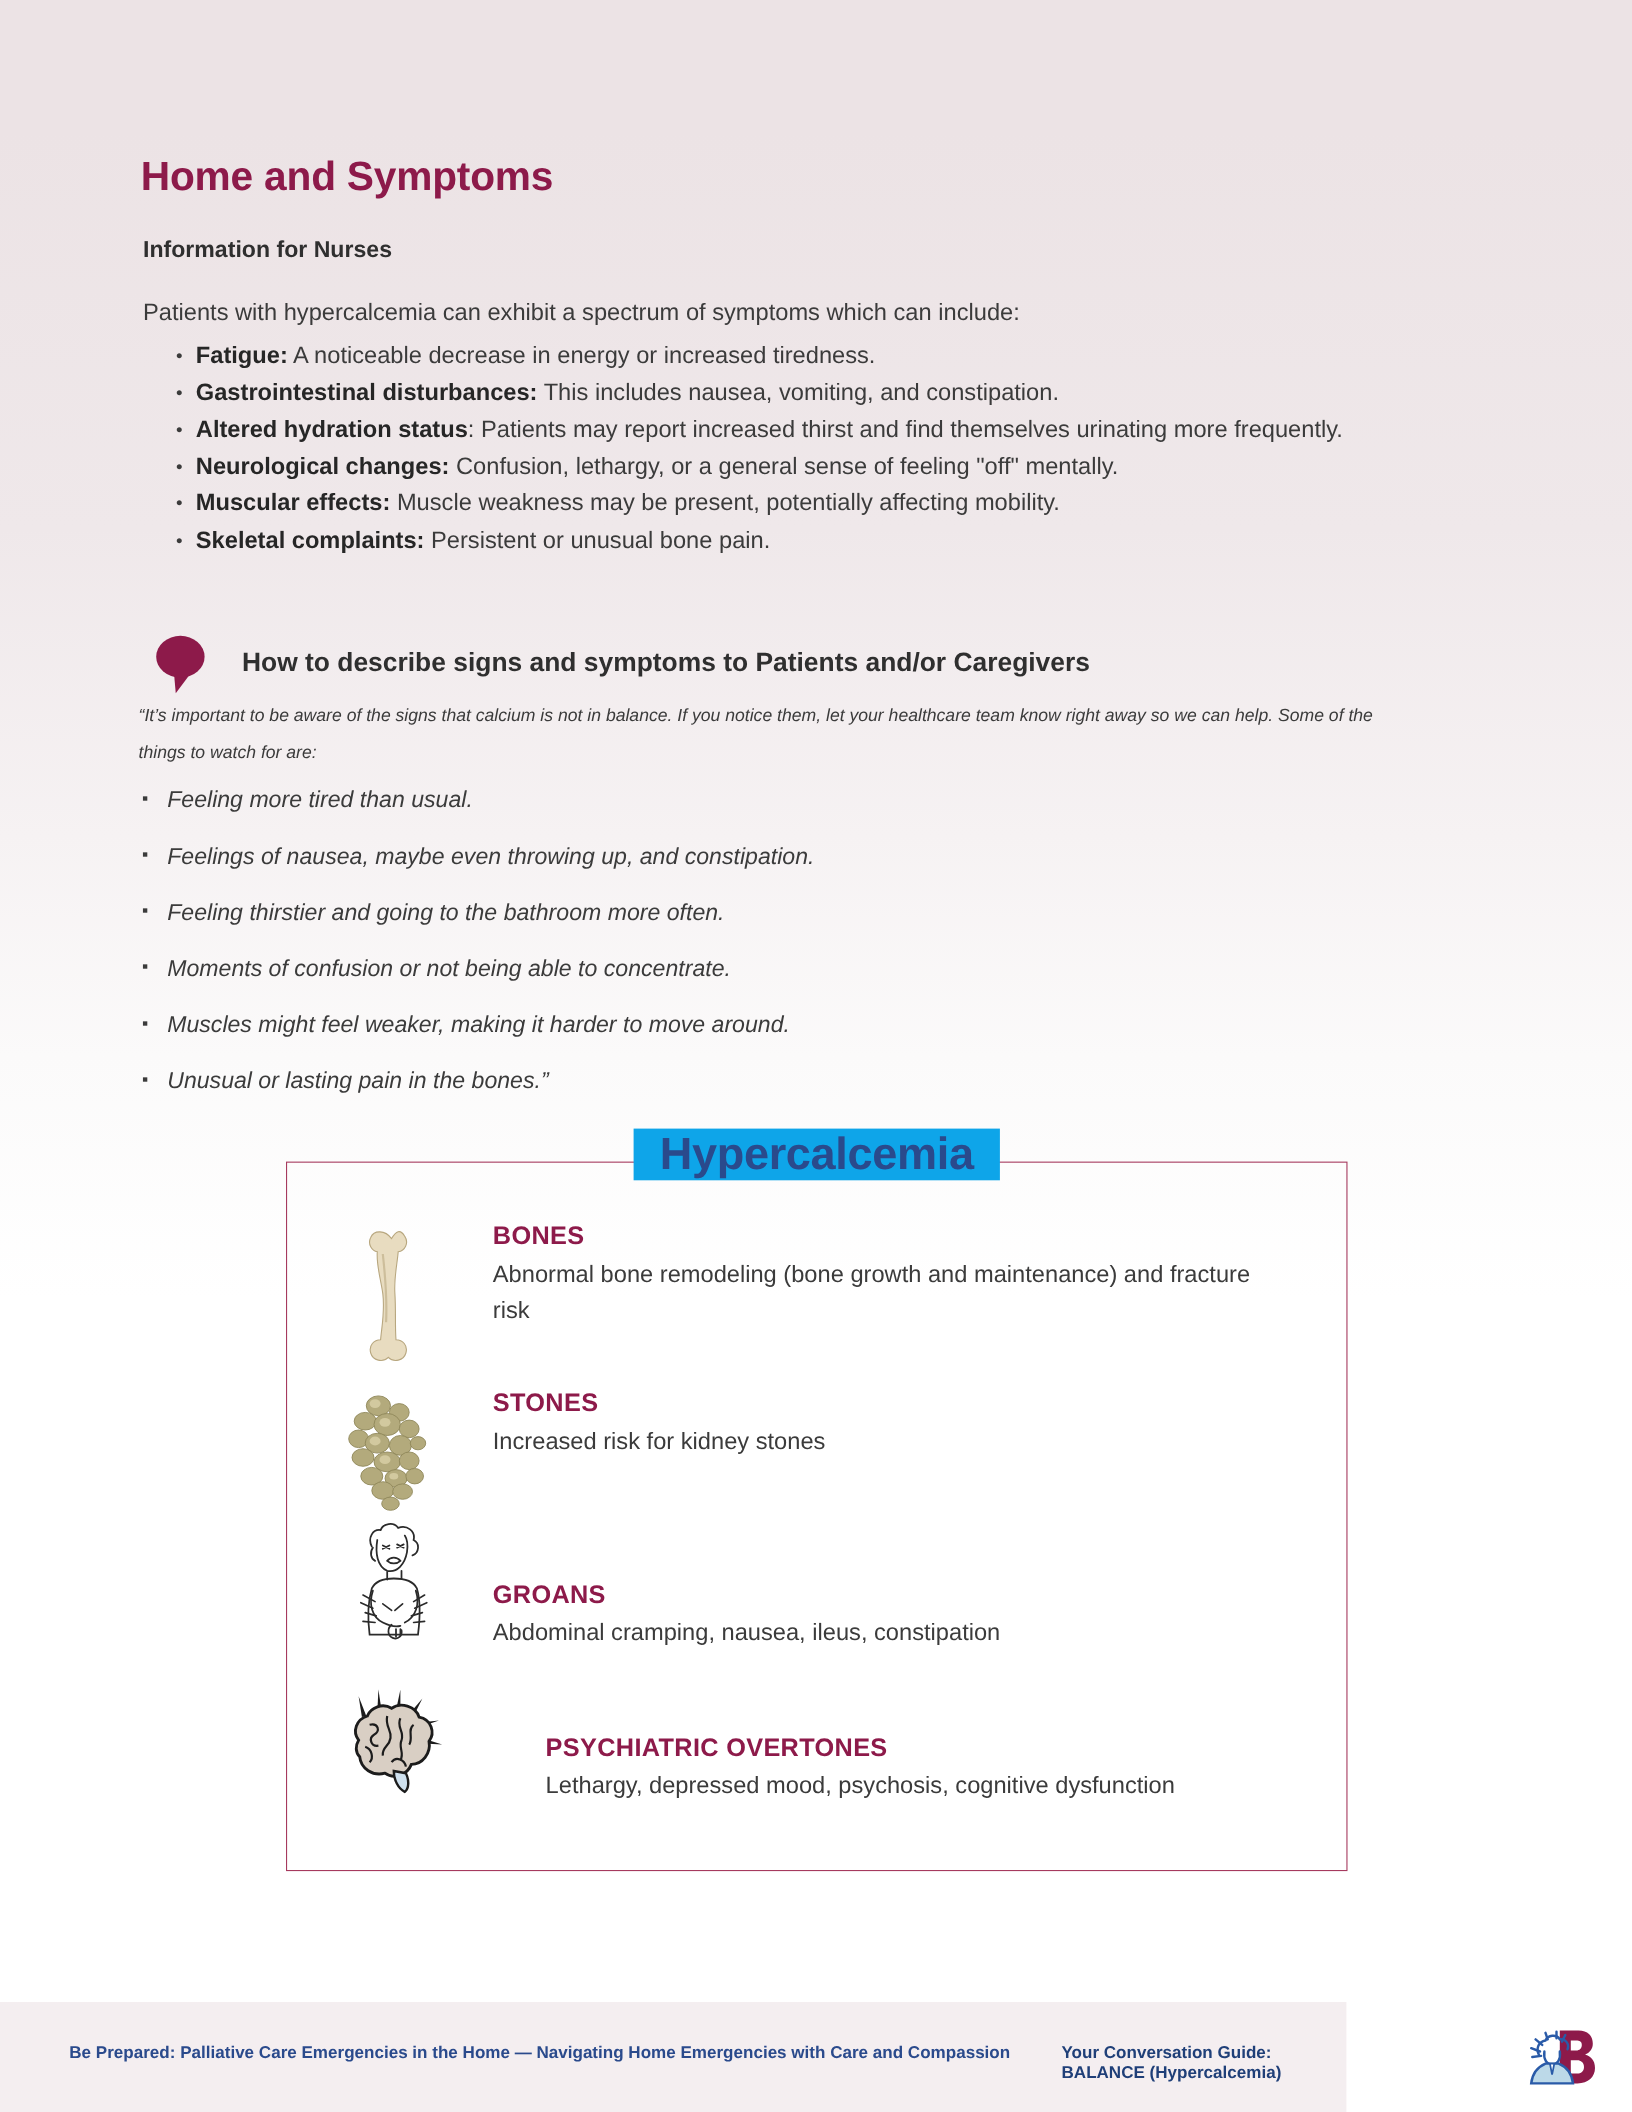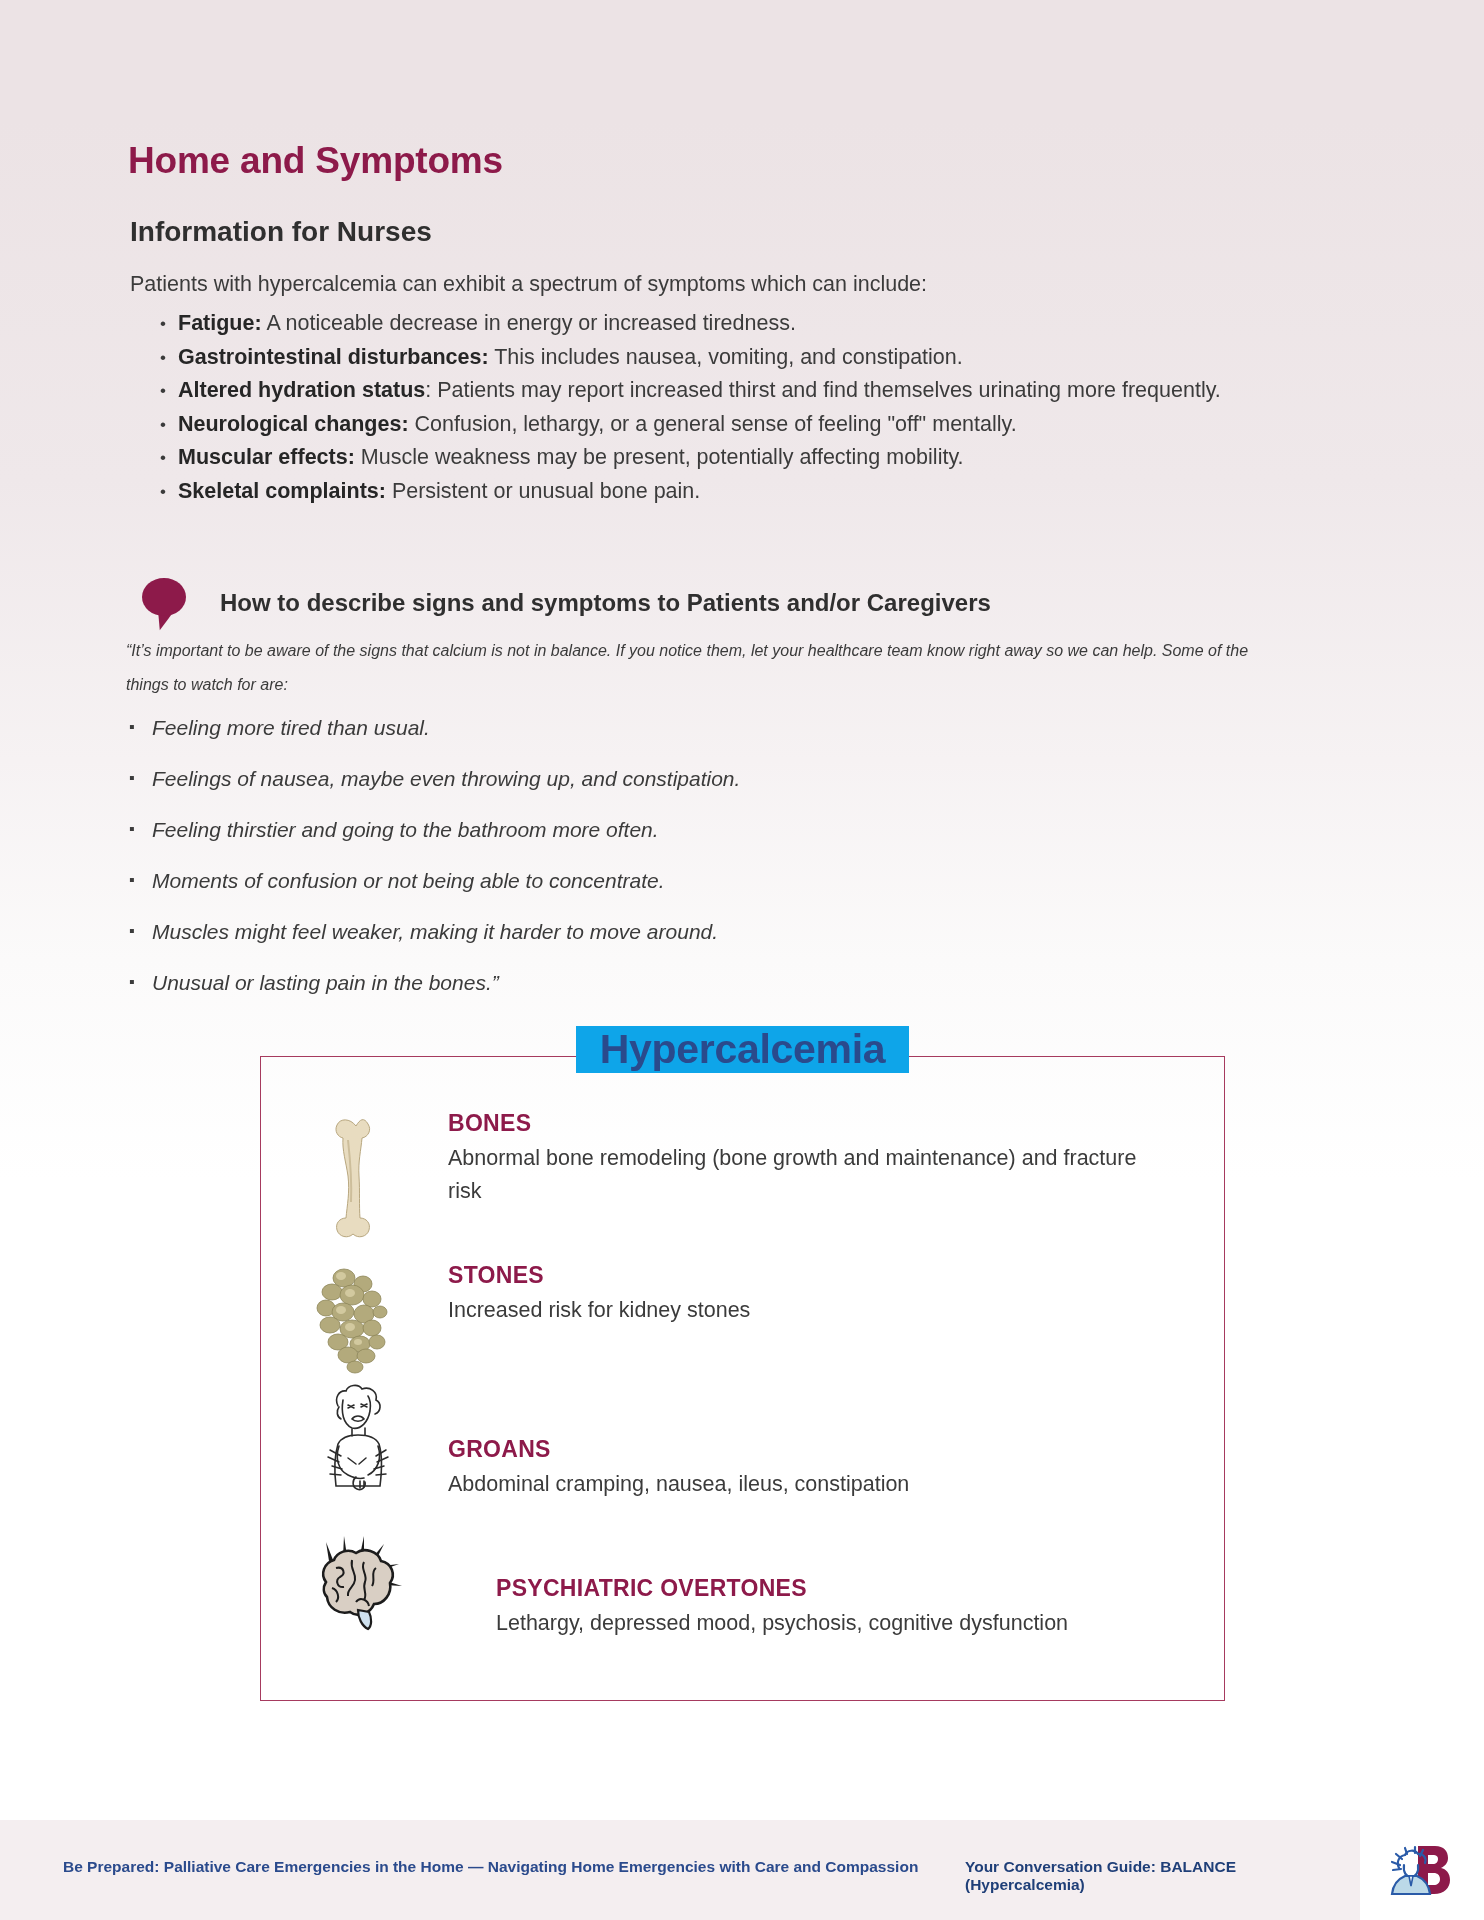--- a/index.html
+++ b/index.html
@@ -36,21 +36,21 @@
     top: 140px;
     font-size: 37px;
     font-weight: bold;
     color: #8d1a4a;
     letter-spacing: -0.2px;
   }
   .h2 {
     position: absolute;
     left: 130px;
     top: 216px;
-    font-size: 28px;
+    font-size: 21px;
     font-weight: bold;
     color: #2f2f2f;
   }
 
   .intro {
     position: absolute;
     left: 130px;
     top: 272px;
     font-size: 21.5px;
     color: #3b3b3b;
@@ -211,21 +211,21 @@
     color: #3b3b3b;
     line-height: 33px;
     max-width: 700px;
   }
 
   
   .footer {
     position: absolute;
     left: 0;
     top: 1820px;
-    width: 1360px;
+    width: 1224px;
     height: 100px;
     background: #f4eef0;
   }
   .footer-left {
     position: absolute;
     left: 63px;
     top: 38px;
     font-size: 15.5px;
     font-weight: bold;
     color: #2a4a8c;

